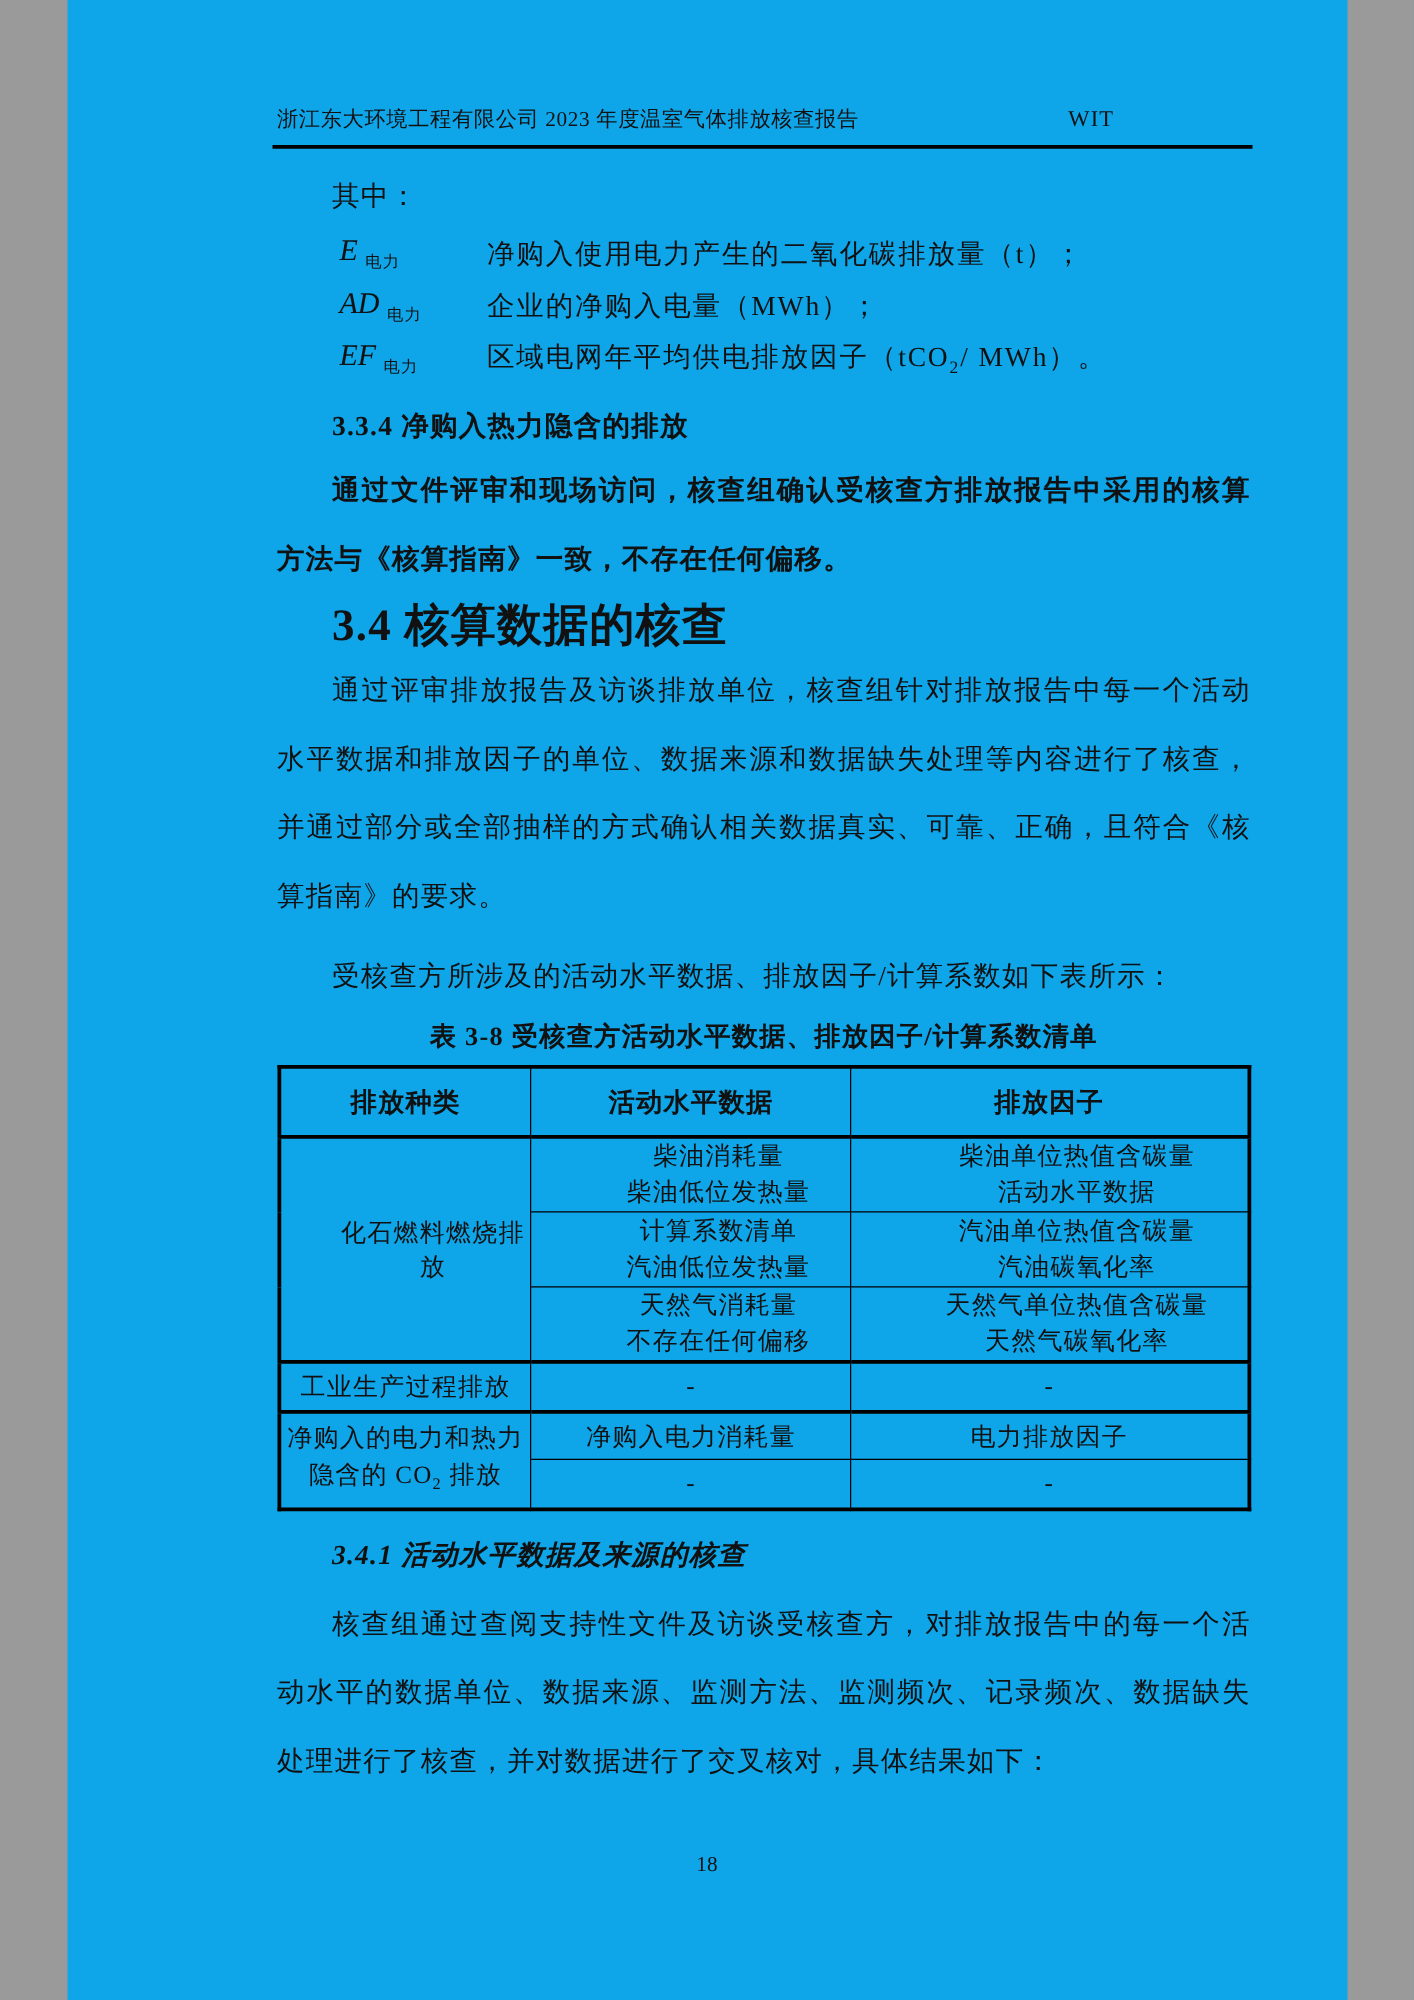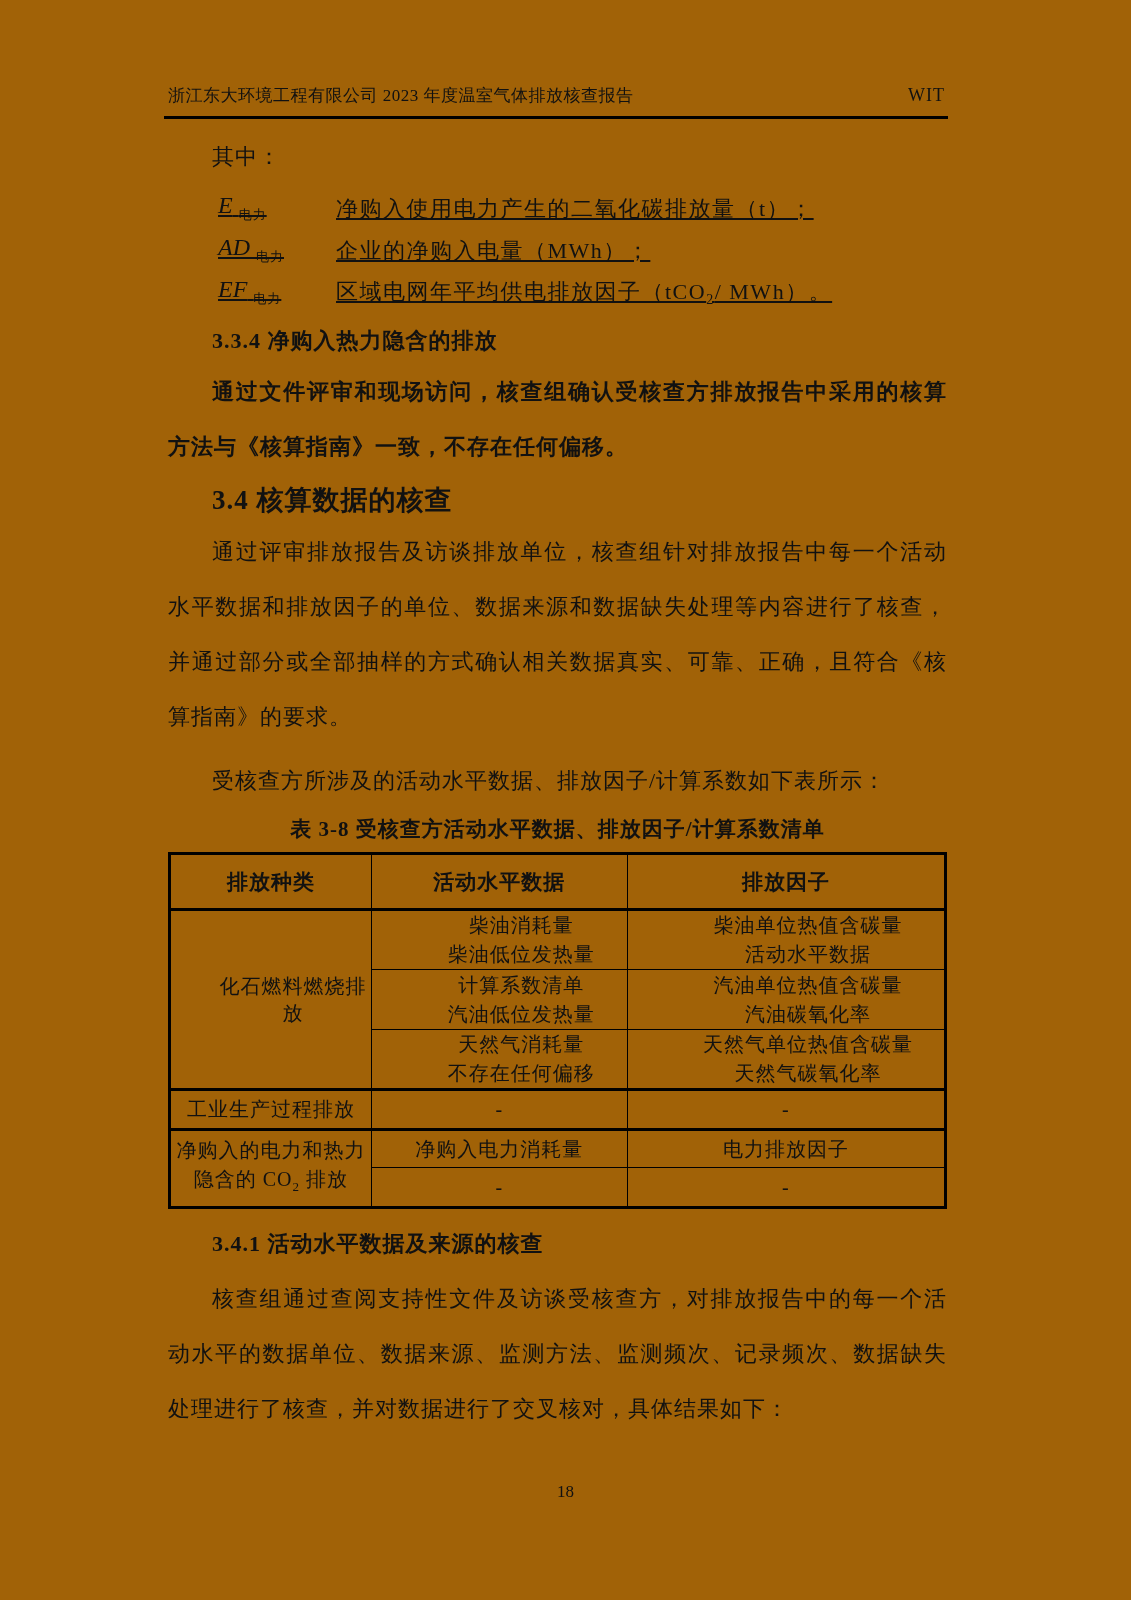--- a/index.html
+++ b/index.html
@@ -1,75 +1,75 @@
 <!DOCTYPE html>
 <html><head>
 <meta charset="utf-8">
 <style>
   * { margin: 0; padding: 0; box-sizing: border-box; }
   html, body { background: #9a9a9a; }
   body { font-family: "Liberation Serif", "DejaVu Serif", serif; color: #111; }
   .page {
     position: relative;
-    width: 1131px; height: 1600px;
+    width: 1024px; height: 1600px;
     margin: 0 auto;
-    background: #a16207;
+    background: #0ea5e9;
     overflow: hidden;
   }
   
   .hdr {
     position: absolute; top: 84px; left: 168px; right: 186px;
     display: flex; justify-content: space-between; align-items: baseline;
   }
   .hdr-title { font-size: 17px; letter-spacing: 0.5px; }
   .hdr-brand { font-size: 18px; letter-spacing: 1px; }
   .hdr-rule {
     position: absolute; top: 116px; left: 164px; width: 784px; height: 3px;
     background: #000;
   }
   
   .main { position: absolute; top: 140px; left: 168px; width: 779px; }
 
   .intro { font-size: 22px; line-height: 34px; text-indent: 44px; letter-spacing: 1px; }
 
-  .formula-row { display: flex; align-items: flex-end; height: 42px; margin-left: 50px; text-decoration: underline; }
+  .formula-row { display: flex; align-items: center; height: 42px; margin-left: 50px; }
   .formula-row:first-of-type { margin-top: 8px; }
   .f-sym { width: 118px; font-size: 24px; font-style: italic; flex: none; }
   .f-sym sub { font-style: normal; font-size: 13px; letter-spacing: 1px; }
   .f-desc { font-size: 22px; letter-spacing: 1.5px; }
   .f-desc sub { font-size: 14px; }
 
   .h3 { font-size: 22px; font-weight: bold; letter-spacing: 1px; margin: 16px 0 0 44px; line-height: 34px; }
   .plain { font-size: 22px; letter-spacing: 1px; margin: 22px 0 0 0; text-indent: 44px; line-height: 34px; }
 
   .para {
     font-size: 22px; line-height: 55px; letter-spacing: 1px;
     text-align: justify; text-align-last: left; text-indent: 44px;
   }
   .bold-note { font-weight: bold; margin-top: 6px; }
-  .h2 { font-size: 27px; font-weight: bold; letter-spacing: 1px; margin: 6px 0 0 44px; line-height: 40px; }
+  .h2 { font-size: 36px; font-weight: bold; letter-spacing: 1px; margin: 6px 0 0 44px; line-height: 40px; }
   .p34 { margin-top: 4px; }
   .p34b { font-size: 22px; letter-spacing: 1px; text-indent: 44px; line-height: 42px; margin-top: 16px; }
 
   .tbl-caption { font-size: 21px; font-weight: bold; text-align: center; letter-spacing: 1px; margin-top: 10px; line-height: 34px; }
 
   table.t38 { border-collapse: collapse; width: 100%; margin-top: 6px; table-layout: fixed; }
   table.t38 { border: 3px solid #000; }
   .t38 th, .t38 td { border: 1.5px solid #000; text-align: center; vertical-align: middle; font-size: 20px; letter-spacing: 1px; padding: 0 4px; }
   .t38 col.c1 { width: 26%; } .t38 col.c2 { width: 33%; } .t38 col.c3 { width: 41%; }
   .t38 thead th { font-weight: bold; height: 56px; font-size: 21px; border-bottom: 3px solid #000; }
   .t38 tr.sub td { height: 60px; padding-left: 48px; }
   .t38 td .ln { line-height: 29px; }
   .t38 tr.major > td { border-top: 3px solid #000; }
   .t38 tr.r-ind td { height: 40px; }
   .t38 tr.r-el1 td { height: 38px; }
   .t38 tr.r-el2 td { height: 40px; }
   .t38 td sub { font-size: 13px; }
 
-  .h3-341 { margin-top: 18px; }
+  .h3-341 { margin-top: 18px; font-style: italic; }
   .p341 { margin-top: 10px; }
 
   .footer-num {
     position: absolute; top: 1482px; left: 0; width: 100%;
     text-align: center; font-size: 17px;
   }
 </style>
 </head>
 <body>
 

